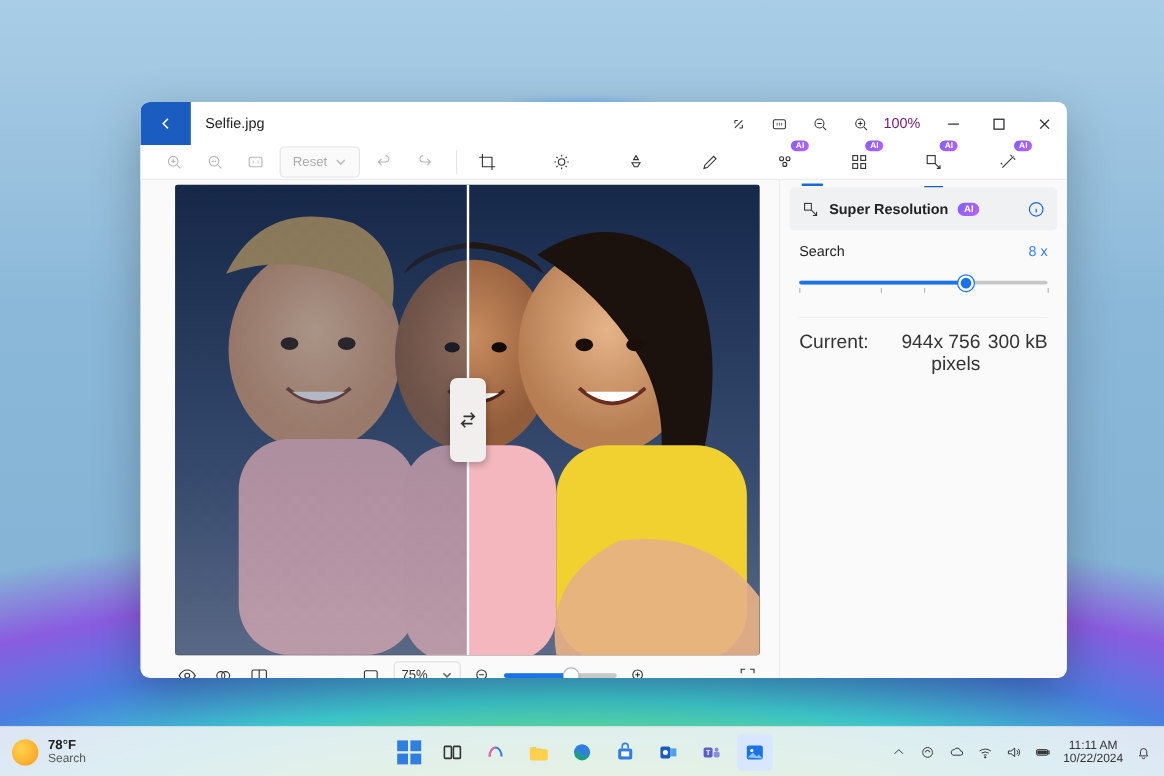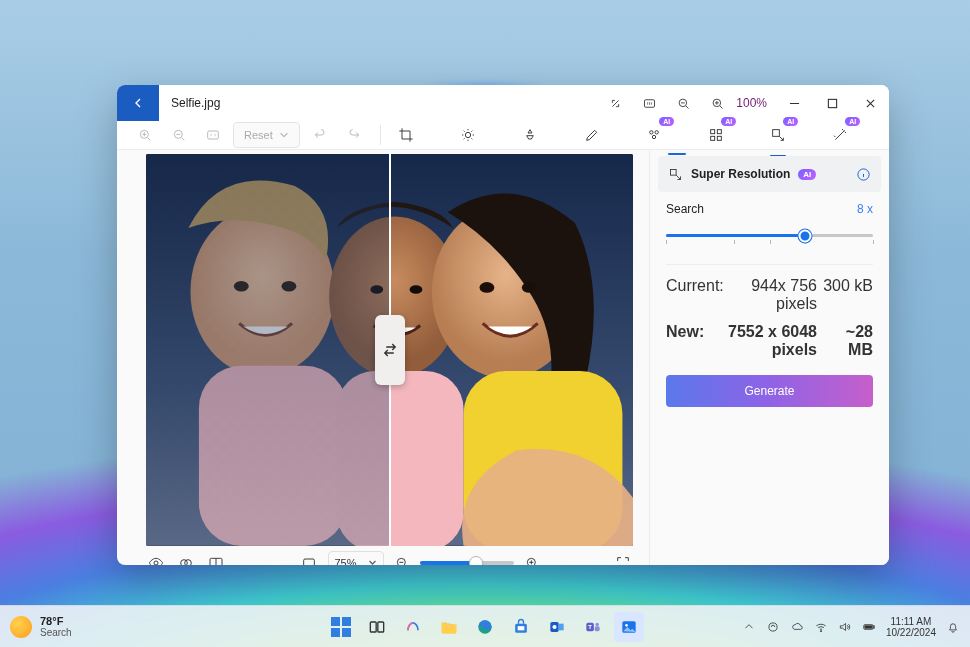--- a/index.html
+++ b/index.html
@@ -523,29 +523,21 @@
           <div class="slider-thumb"></div>
         </div>
 
         <div class="hr"></div>
 
         <div class="info-row">
           <div class="c1">Current:</div>
           <div class="c2">944x 756 pixels</div>
           <div class="c3">300 kB</div>
         </div>
-        <div class="info-row bold">
-          <div class="c1">New:</div>
-          <div class="c2">7552 x 6048 pixels</div>
-          <div class="c3">~28 MB</div>
-        </div>
-
-        <div class="gen-btn">
-          <span>Generate</span>
-        </div>
+
       </div>
     </div>
   </div>
 </div>
 
 <div class="taskbar">
   <div class="weather">
     <div class="sun"></div>
     <div>
       <span class="temp">78°F</span>

